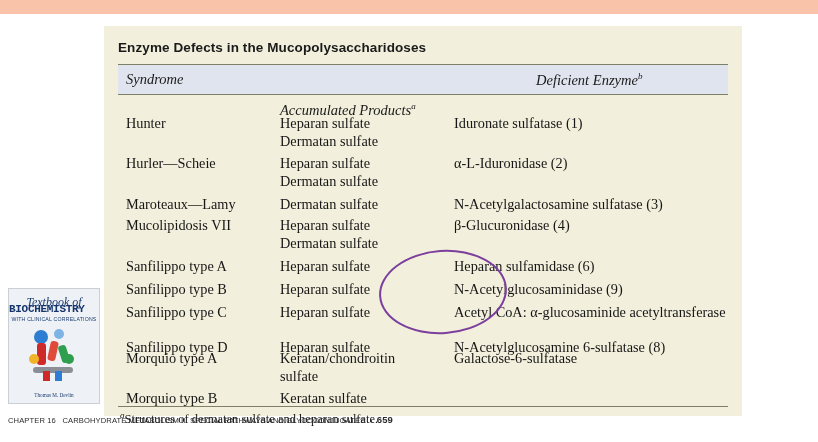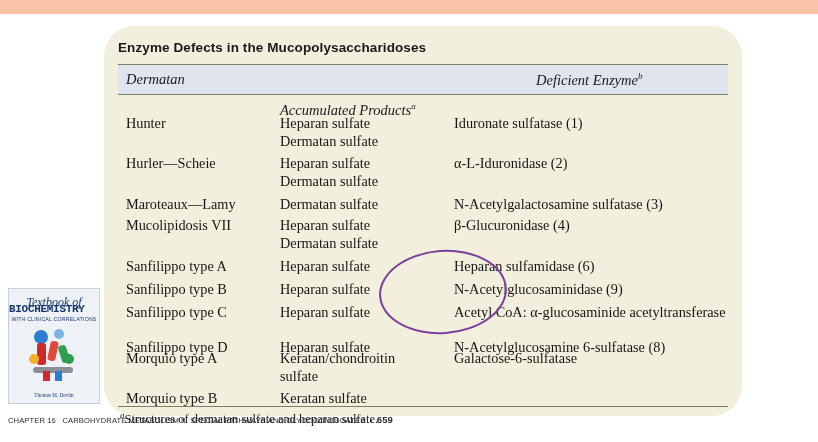--- a/index.html
+++ b/index.html
@@ -30,21 +30,20 @@
   }
 
   
   #table-panel {
     position: absolute;
     left: 104px;
     top: 12px;
     width: 638px;
     height: 390px;
     background: #f2efdc;
-    border-radius: 30px;
   }
   #table-title {
     position: absolute;
     left: 14px;
     top: 14px;
     font-family: "Liberation Sans", sans-serif;
     font-weight: bold;
     font-size: 13.5px;
     color: #1a1a1a;
     letter-spacing: 0.1px;
@@ -203,21 +202,21 @@
 <div id="page">
 
   <div id="table-panel">
 
     <div id="table-title">Enzyme Defects in the Mucopolysaccharidoses</div>
 
     <div class="rule" id="rule-top"></div>
     <div id="header-band"></div>
     <div class="rule" id="rule-under-header"></div>
 
-    <div class="hdr" id="hdr-syndrome">Dermatan</div>
+    <div class="hdr" id="hdr-syndrome">Syndrome</div>
     <div class="hdr" id="hdr-products">
       <span>Accumulated  Products</span><span class="sup">a</span>
     </div>
     <div class="hdr" id="hdr-enzyme">
       <span>Deficient Enzyme</span><span class="sup">b</span>
     </div>
 
     <div class="row" style="top:88px">
       <div class="cell c-syn">Hunter</div>
       <div class="cell c-prod">Heparan sulfate</div>

